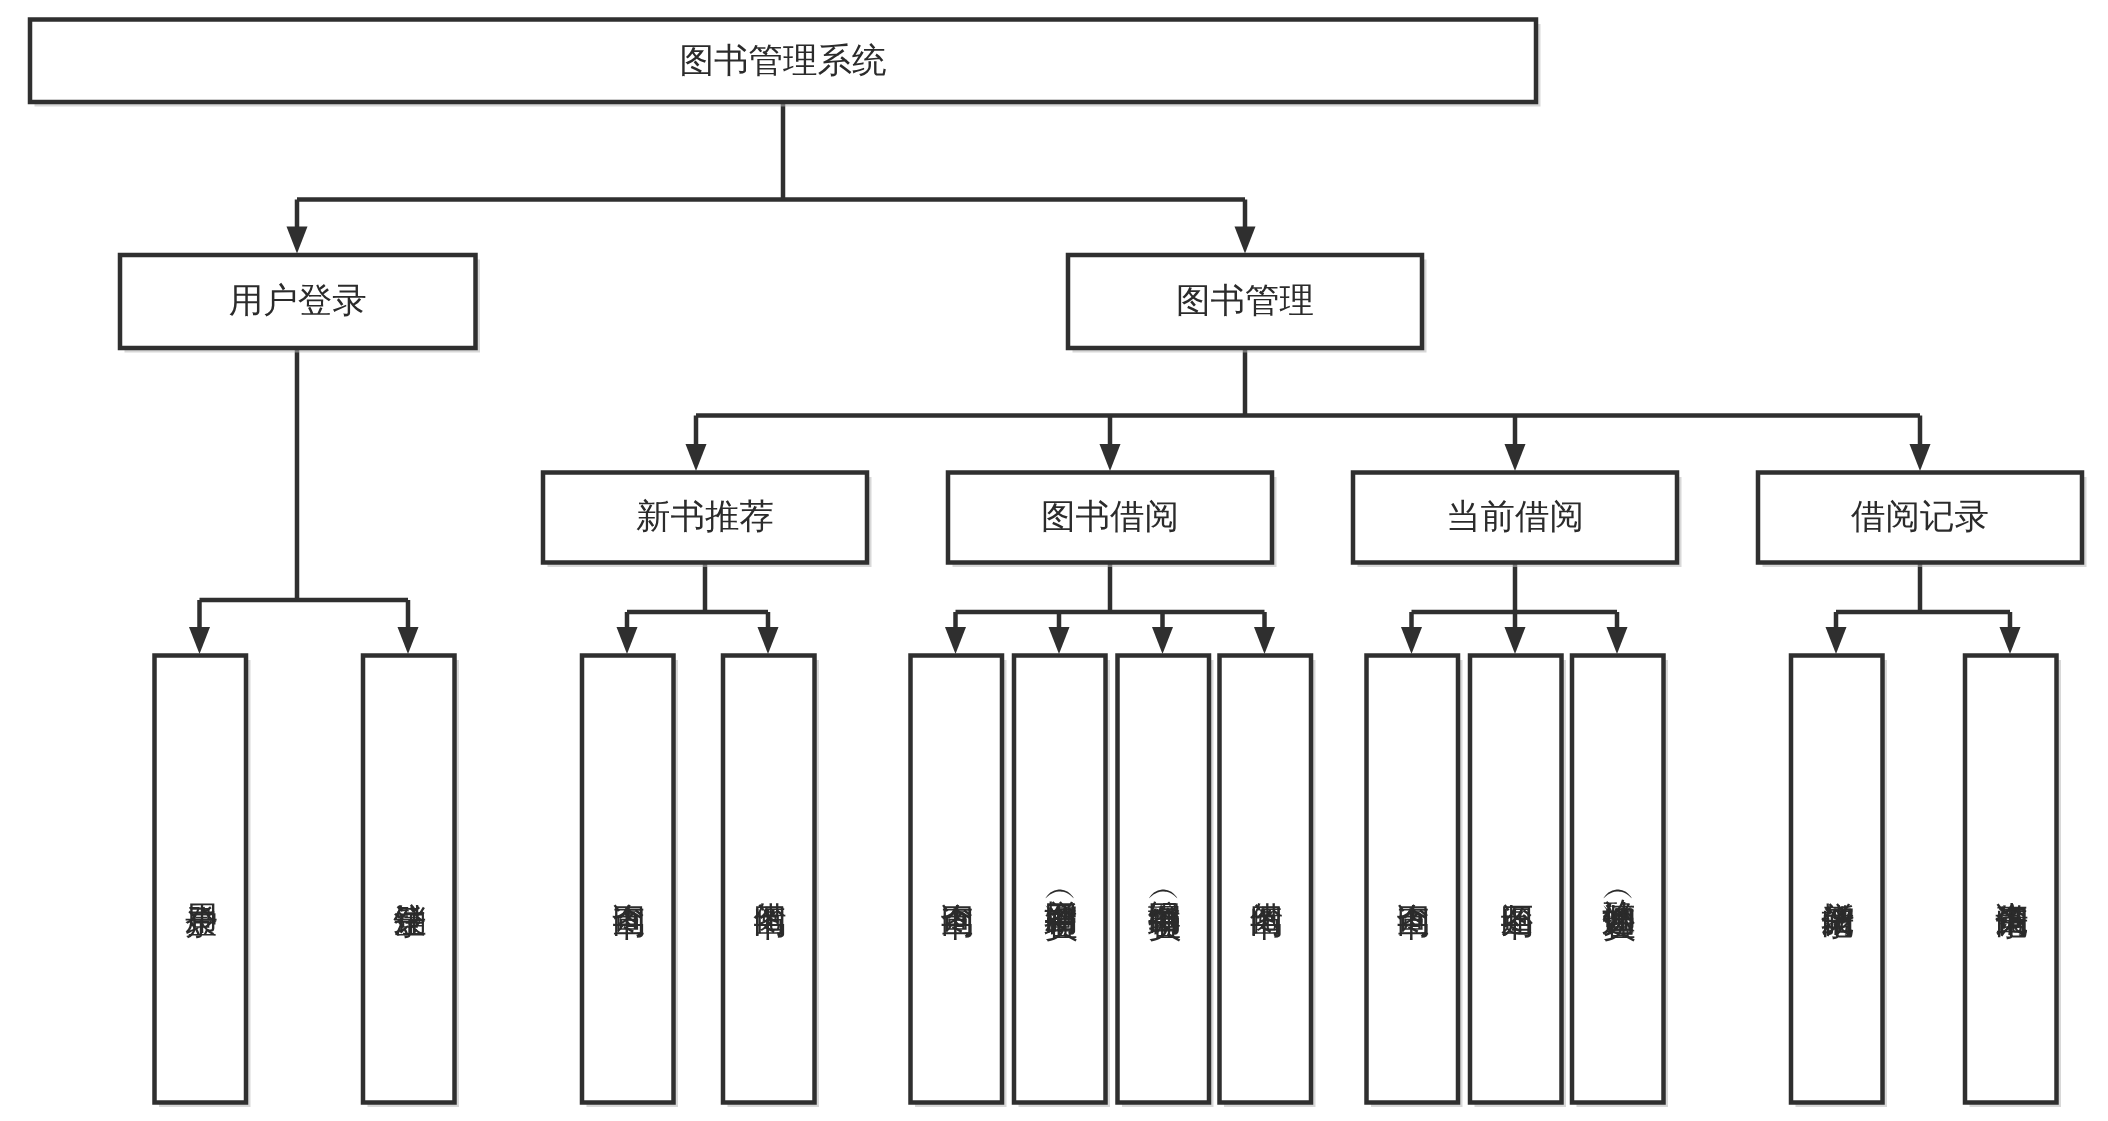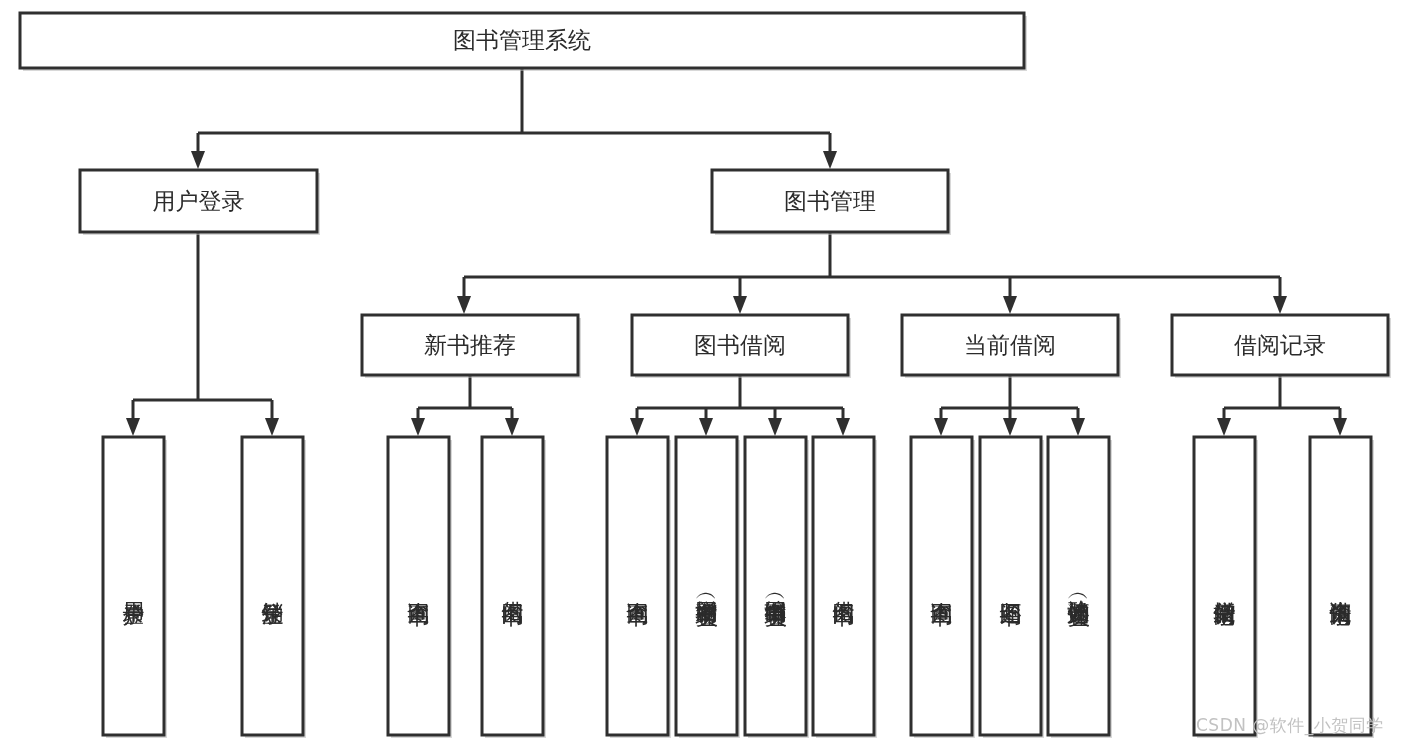--- a/index.html
+++ b/index.html
@@ -231,14 +231,13 @@
         <span>确认归还（管理员）</span>
       </div>
       <div class="leaf-label" style="left: 1194px; top: 437px; width: 61px; height: 298px;">
         <span>新增借阅记录</span>
       </div>
       <div class="leaf-label" style="left: 1310px; top: 437px; width: 61px; height: 298px;">
         <span>查询借阅记录</span>
       </div>
     </div>
 
-  <div class="watermark" style="left: 1196px; top: 714px;">CSDN @软件_小贺同学</div>
 </div>
 
 </body></html>

